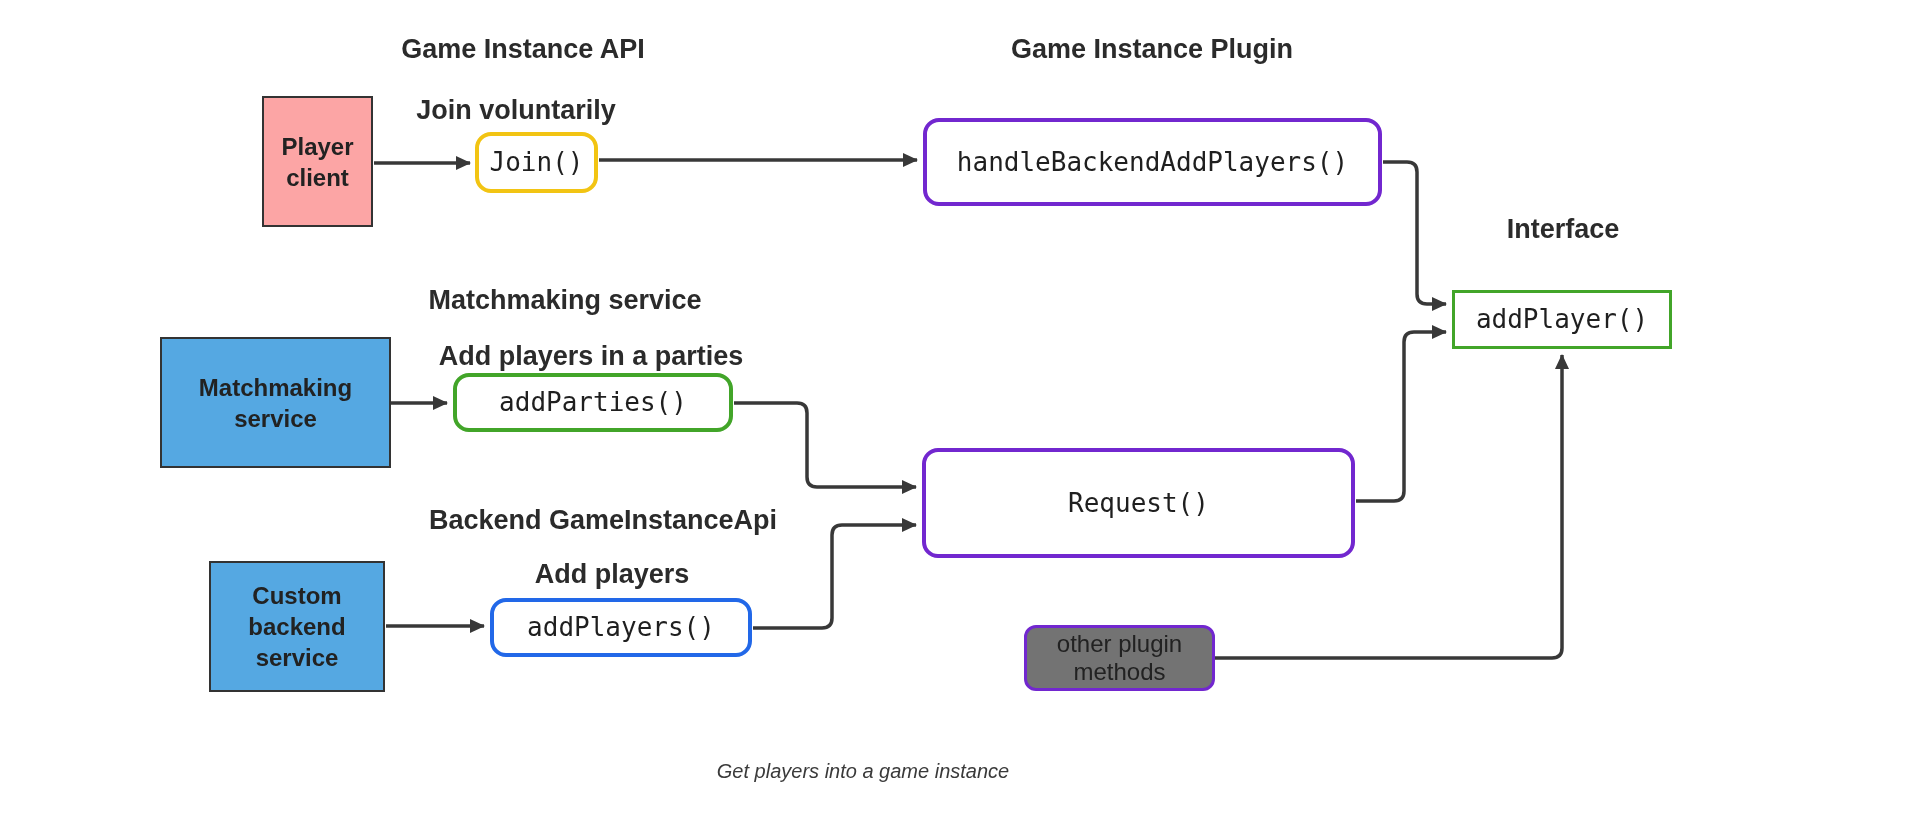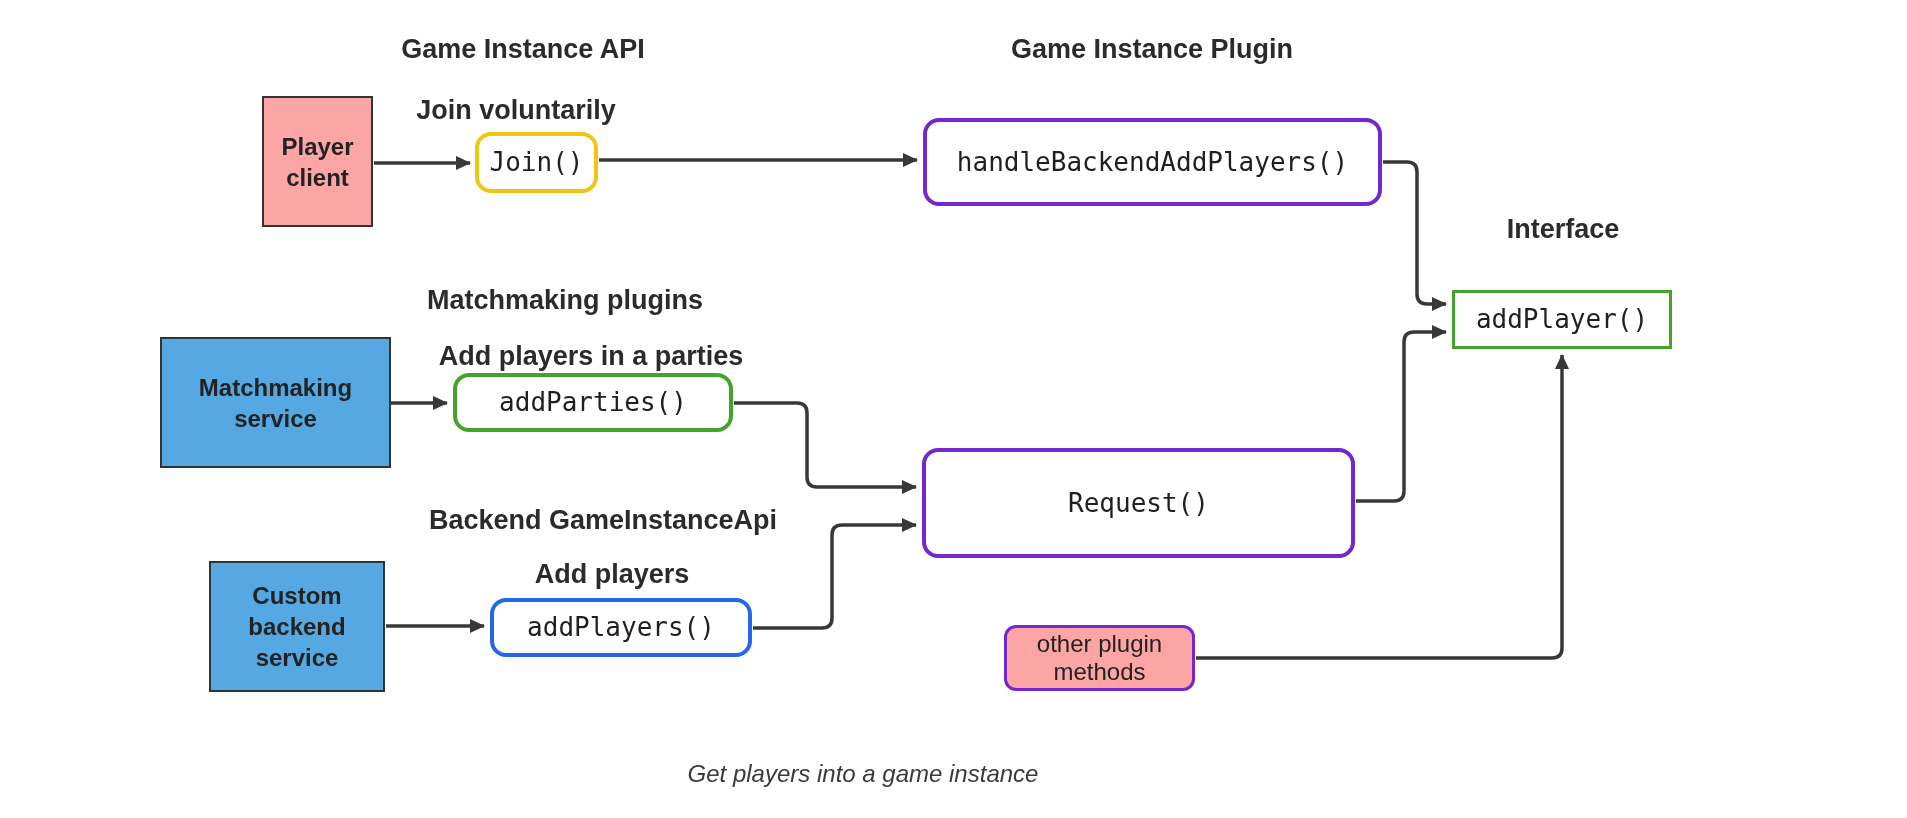--- a/index.html
+++ b/index.html
@@ -19,26 +19,26 @@
   }
   .ext{
     border:2px solid #333333;font-weight:700;font-size:24px;line-height:31px;color:#222222;
   }
   .code{
     background:#ffffff;border:4px solid;border-radius:16px;
     font-family:"DejaVu Sans Mono",monospace;font-size:26px;line-height:31px;color:#1f1f1f;justify-content:center;
   }
   .code.square{border-radius:0;border-width:3px;}
   .plain{
-    background:#fca5a5;border:3px solid;border-radius:12px;
-    font-size:24px;color:#222222;font-weight:400;
+    background:#737373;border:3px solid;border-radius:12px;
+    font-size:24px;color:#222222;font-weight:400;margin-left:20px;
   }
   #caption{
     position:absolute;transform:translateX(-50%);white-space:nowrap;
-    font-style:italic;font-size:24px;color:#3a3a3a;z-index:3;
+    font-style:italic;font-size:20px;color:#3a3a3a;z-index:3;
   }
 </style>
 </head>
 <body>
 
 <div id="canvas">
 
   <svg id="wires" width="1907" height="818" viewBox="0 0 1907 818">
     <defs>
       <marker id="arr" markerUnits="userSpaceOnUse" markerWidth="18" markerHeight="18" refX="15" refY="8" orient="auto">
@@ -57,21 +57,21 @@
       <path d="M 1196 658 H 1552 Q 1562 658 1562 648 V 355" marker-end="url(#arr)"></path>
     </g>
   </svg>
 
   <div class="h" style="left:523px;top:33px">Game Instance API</div>
   <div class="h" style="left:516px;top:94px">Join voluntarily</div>
   <div class="h" style="left:1152px;top:33px">Game Instance Plugin</div>
   <div class="h multi" style="left:1563px;top:210px">
     <div>Interface</div>
   </div>
-  <div class="h" style="left:565px;top:284px">Matchmaking plugins</div>
+  <div class="h" style="left:565px;top:284px">Matchmaking service</div>
   <div class="h" style="left:591px;top:340px">Add players in a parties</div>
   <div class="h" style="left:603px;top:504px">Backend GameInstanceApi</div>
   <div class="h" style="left:612px;top:558px">Add players</div>
 
   <div class="node ext" style="left:262px;top:96px;width:111px;height:131px;background:#fca5a5">
     <div>Player</div>
     <div>client</div>
   </div>
   <div class="node ext" style="left:160px;top:337px;width:231px;height:131px;background:#55A8E2">
     <div>Matchmaking</div>

